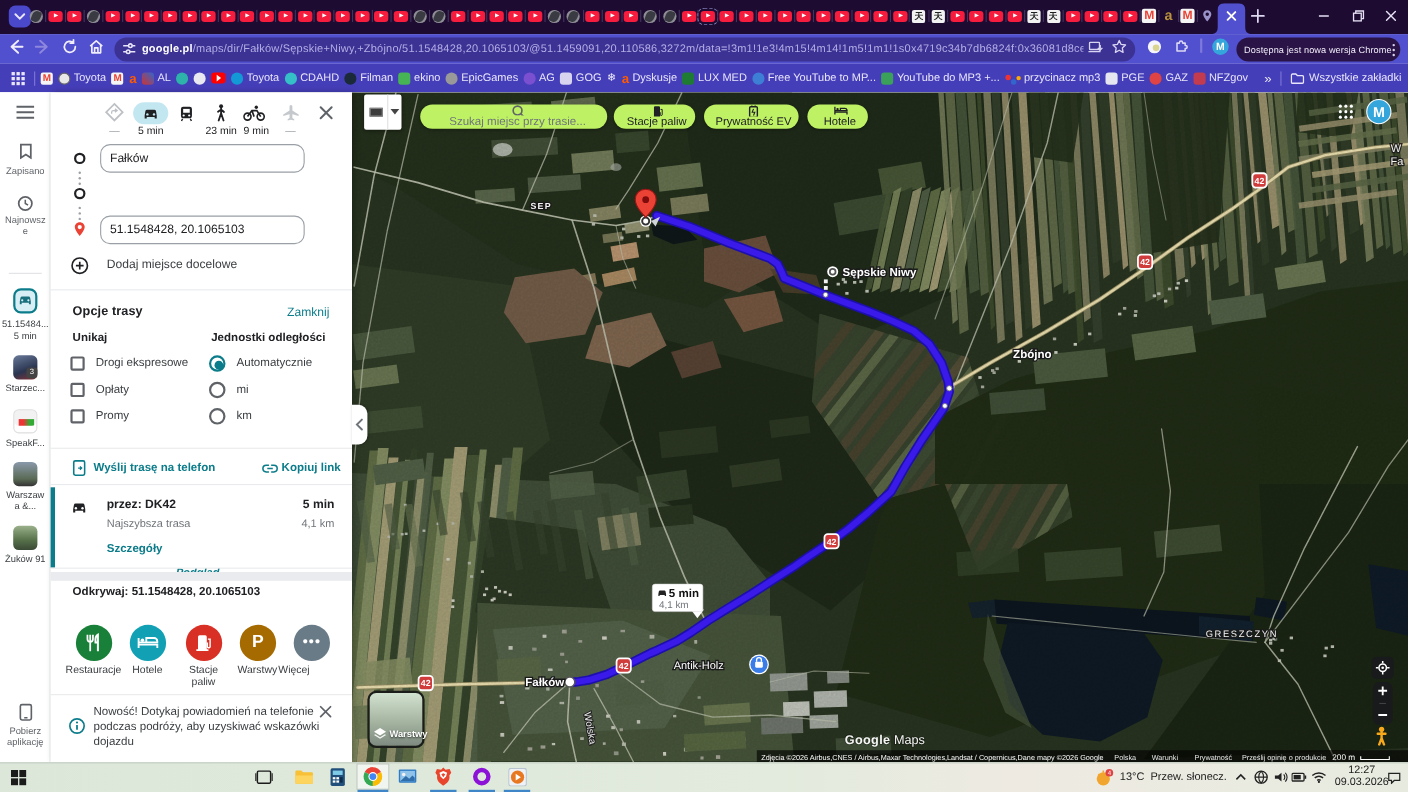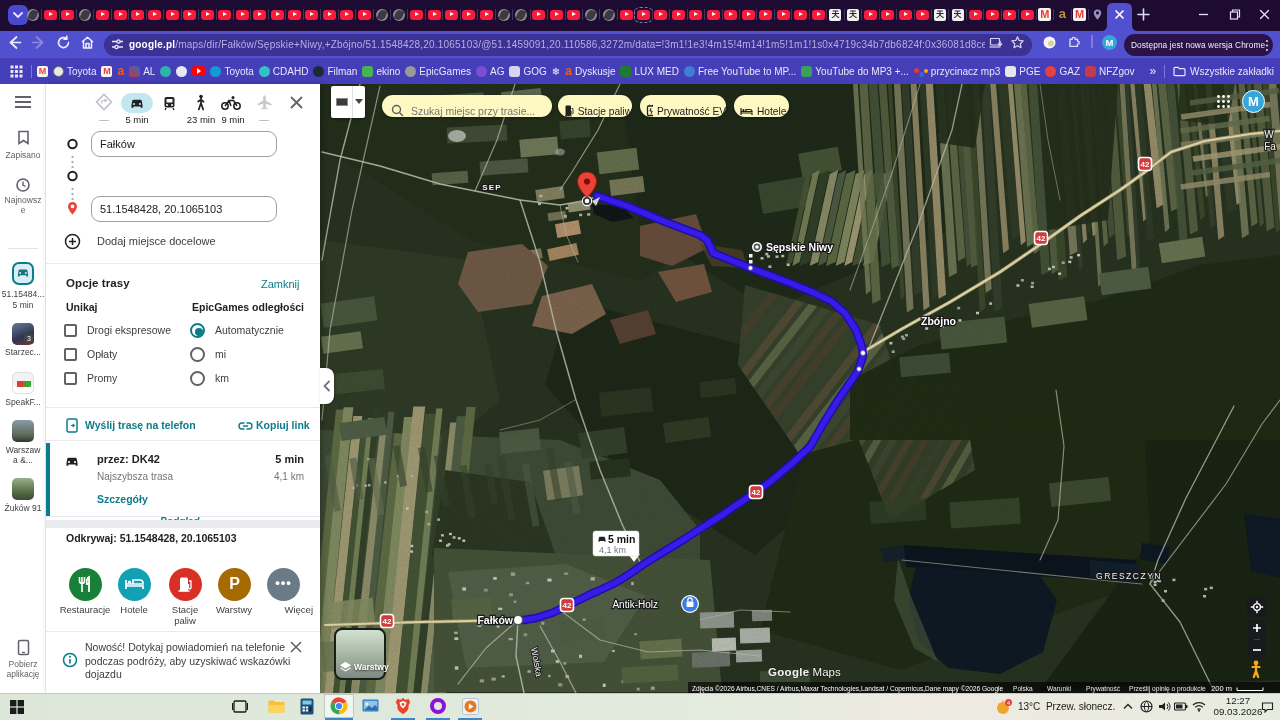--- a/index.html
+++ b/index.html
@@ -14,21 +14,21 @@
 .yt:after{content:"";position:absolute;left:5px;top:2.5px;border-left:4px solid #fff;border-top:2.5px solid transparent;border-bottom:2.5px solid transparent;}
 .globe{width:12px;height:12px;border-radius:50%;background:#8e8e96;position:relative;margin:1.5px;overflow:hidden;}
 .globe:after{content:"";position:absolute;left:2px;top:1px;width:8px;height:10px;background:#3a3a42;border-radius:50% 20% 50% 20%;transform:rotate(20deg);}
 .wsq{width:12px;height:12px;background:#f2f2f2;border-radius:2px;margin:1.5px;font-size:8px;color:#222;text-align:center;line-height:12px;font-weight:bold;}
 .gm{width:13px;height:13px;background:#f5f5f5;border-radius:2px;margin:1px;position:relative;font-weight:bold;font-size:11px;text-align:center;line-height:13px;color:#ea4335;}
 .alleg{width:13px;height:13px;margin:1px;font-weight:bold;font-size:13px;color:#b8923c;text-align:center;line-height:12px;}
 .pinti{width:13px;height:13px;margin:1px;}
 svg{display:block;}
 .bmtxt{margin-left:3px;}
 .bmi{display:inline-flex;align-items:center;margin-left:5px;flex:none;}
-.pill{position:absolute;background:#fef9c3;border-radius:11px;box-shadow:0 1px 3px rgba(0,0,0,.35);display:flex;align-items:flex-end;font-size:10.5px;color:#202124;white-space:nowrap;}
+.pill{position:absolute;background:#bef264;border-radius:11px;box-shadow:0 1px 3px rgba(0,0,0,.35);display:flex;align-items:center;font-size:10.5px;color:#202124;white-space:nowrap;flex-direction:column;}
 .hairline{position:absolute;left:46px;width:274px;height:1px;background:#e8eaed;}
 </style></head><body>
 <div id="tabstrip">
     <div class="abs" style="left:8px;top:5px;width:20px;height:20px;border-radius:6px;background:#4a48cb;color:#e8e6ff;text-align:center;">
       <svg width="20" height="20">
         <path d="M6 8 L10 12 L14 8" stroke="#e8e6ff" stroke-width="1.8" fill="none" stroke-linecap="round"></path>
       </svg>
     </div>
     <div class="tabico" style="left:25.2px;">
       <div class="globe"></div>
@@ -988,21 +988,21 @@
     <div class="abs" style="left:91px;top:112px;width:186px;height:26px;border:1px solid #9aa0a6;border-radius:9px;background:#fff;font-size:11px;color:#202124;line-height:24px;padding-left:8px;white-space:nowrap;overflow:hidden;">51.1548428, 20.1065103</div>
     <svg class="abs" style="left:64px;top:149px;" width="17" height="17">
       <circle cx="8.5" cy="8.5" r="7" fill="none" stroke="#202124" stroke-width="1.5"></circle>
       <path d="M8.5 5 L8.5 12 M5 8.5 L12 8.5" stroke="#202124" stroke-width="1.5"></path>
     </svg>
     <div class="abs" style="left:97px;top:151px;font-size:11px;color:#3c4043;">Dodaj miejsce docelowe</div>
     <div class="hairline" style="top:179px;"></div>
     <div class="abs" style="left:66px;top:193px;font-size:11.5px;color:#202124;font-weight:bold;letter-spacing:.1px;">Opcje trasy</div>
     <div class="abs" style="left:261px;top:194px;font-size:11px;color:#0b7c8a;">Zamknij</div>
     <div class="abs" style="left:66px;top:217px;font-size:10.5px;color:#202124;font-weight:bold;">Unikaj</div>
-    <div class="abs" style="left:192px;top:217px;font-size:10.5px;color:#202124;font-weight:bold;">EpicGames odległości</div>
+    <div class="abs" style="left:192px;top:217px;font-size:10.5px;color:#202124;font-weight:bold;">Jednostki odległości</div>
     <div class="abs" style="left:64px;top:240px;width:13px;height:13px;border:2px solid #5f6368;border-radius:2px;"></div>
     <div class="abs" style="left:87px;top:240px;font-size:10.5px;color:#3c4043;">Drogi ekspresowe</div>
     <div class="abs" style="left:190px;top:239px;width:15px;height:15px;border:2px solid #0b7c8a;border-radius:50%;"></div>
     <div class="abs" style="left:194.5px;top:244px;width:8px;height:8px;border-radius:50%;background:#0b7c8a;"></div>
     <div class="abs" style="left:215px;top:240px;font-size:10.5px;color:#3c4043;">Automatycznie</div>
     <div class="abs" style="left:64px;top:264px;width:13px;height:13px;border:2px solid #5f6368;border-radius:2px;"></div>
     <div class="abs" style="left:87px;top:264px;font-size:10.5px;color:#3c4043;">Opłaty</div>
     <div class="abs" style="left:190px;top:263px;width:15px;height:15px;border:2px solid #5f6368;border-radius:50%;"></div>
     <div class="abs" style="left:215px;top:264px;font-size:10.5px;color:#3c4043;">mi</div>
     <div class="abs" style="left:64px;top:288px;width:13px;height:13px;border:2px solid #5f6368;border-radius:2px;"></div>
@@ -1056,21 +1056,21 @@
       <path d="M11 23 L11 11 A1.5 1.5 0 0 1 12.5 9.5 L17.5 9.5 A1.5 1.5 0 0 1 19 11 L19 23 Z M12.5 11.5 L17.5 11.5 L17.5 15 L12.5 15 Z" fill="#fff"></path>
       <path d="M20 13 L22 13 L22 20 A1.3 1.3 0 0 1 19.5 20 L19.5 16" stroke="#fff" stroke-width="1.3" fill="none"></path>
       <path d="M9.5 23 L20.5 23" stroke="#fff" stroke-width="1.6"></path>
     </svg>
     <div class="abs" style="left:155px;top:521px;width:60px;text-align:center;font-size:9.5px;color:#3c4043;line-height:10.5px;">Stacje<br>paliw</div>
     <div class="abs" style="left:218px;top:484px;width:33px;height:33px;border-radius:50%;background:#a56a00;"></div>
     <div class="abs" style="left:218px;top:491px;width:33px;text-align:center;font-size:16px;font-weight:bold;color:#fff;">P</div>
     <div class="abs" style="left:204px;top:521px;width:60px;text-align:center;font-size:9.5px;color:#3c4043;line-height:10.5px;">Warstwy</div>
     <div class="abs" style="left:267px;top:484px;width:33px;height:33px;border-radius:50%;background:#697b87;"></div>
     <div class="abs" style="left:267px;top:491px;width:33px;text-align:center;font-size:13px;font-weight:bold;color:#fff;letter-spacing:1px;">•••</div>
-    <div class="abs" style="left:253px;top:521px;width:60px;text-align:right;font-size:9.5px;color:#3c4043;line-height:10.5px;">Więcej</div>
+    <div class="abs" style="left:253px;top:521px;width:60px;text-align:left;font-size:9.5px;color:#3c4043;line-height:10.5px;">Więcej</div>
     <div class="hairline" style="top:547px;"></div>
     <svg class="abs" style="left:62px;top:568px;" width="16" height="16">
       <circle cx="8" cy="8" r="6.5" fill="none" stroke="#0b7c8a" stroke-width="1.5"></circle>
       <path d="M8 7 L8 11.5" stroke="#0b7c8a" stroke-width="1.6"></path>
       <circle cx="8" cy="4.8" r="1" fill="#0b7c8a"></circle>
     </svg>
     <div class="abs" style="left:85px;top:557px;width:235px;font-size:10.5px;color:#3c4043;line-height:13.5px;">Nowość! Dotykaj powiadomień na telefonie podczas podróży, aby uzyskiwać wskazówki dojazdu</div>
     <svg class="abs" style="left:289px;top:556px;" width="14" height="14">
       <path d="M2.5 2.5 L11.5 11.5 M11.5 2.5 L2.5 11.5" stroke="#5f6368" stroke-width="1.6" stroke-linecap="round"></path>
     </svg>

